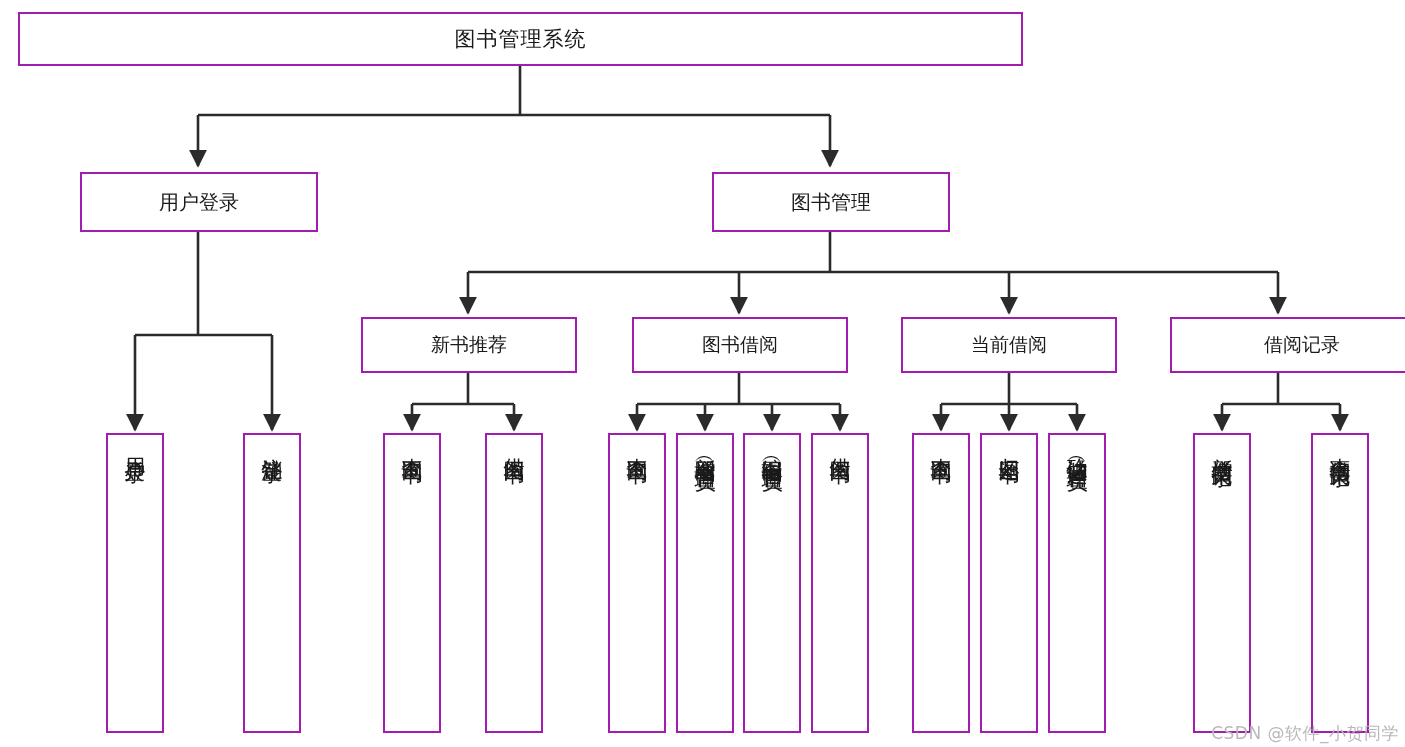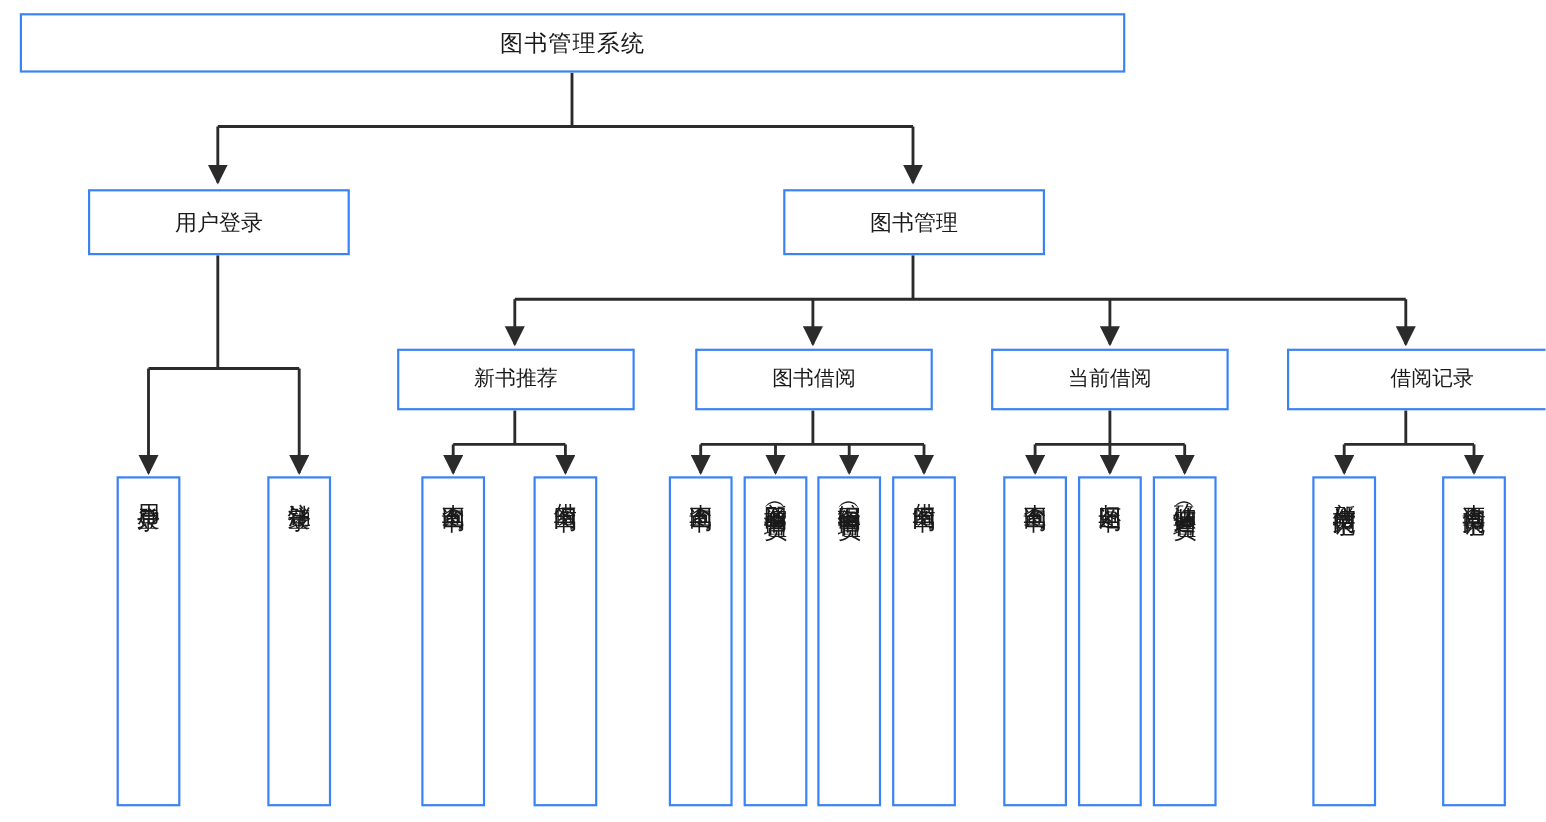--- a/index.html
+++ b/index.html
@@ -11,21 +11,21 @@
     overflow:hidden;
     position:relative;
   }
   #canvas{position:absolute;left:0;top:0;width:1405px;height:747px;}
   svg.connectors{position:absolute;left:0;top:0;width:1405px;height:747px;pointer-events:none;}
 
   .node{
     position:absolute;
     box-sizing:border-box;
     background:#ffffff;
-    border:2px solid #3b82f6;
+    border:2px solid #a21caf;
     display:flex;
     align-items:center;
     justify-content:center;
     color:#1a1a1a;
   }
   .node .lbl{
     display:block;
     text-align:center;
     line-height:1.25;
     white-space:nowrap;
@@ -184,14 +184,15 @@
     <span class="lbl">确认归还（管理员）</span>
   </div>
 
   <div class="node leaf" style="left:1193px;top:433px;width:58px;height:300px;">
     <span class="lbl">新增借阅记录</span>
   </div>
   <div class="node leaf" style="left:1311px;top:433px;width:58px;height:300px;">
     <span class="lbl">查询借阅记录</span>
   </div>
 
+  <div class="watermark">CSDN @软件_小贺同学</div>
 
 </div>
 
 </body></html>

